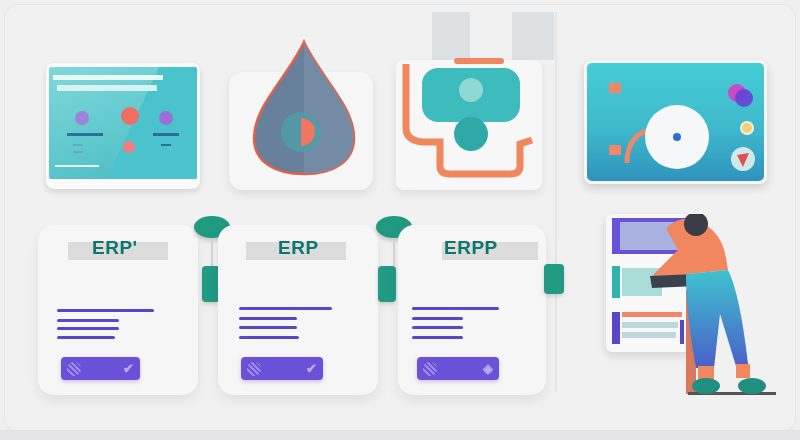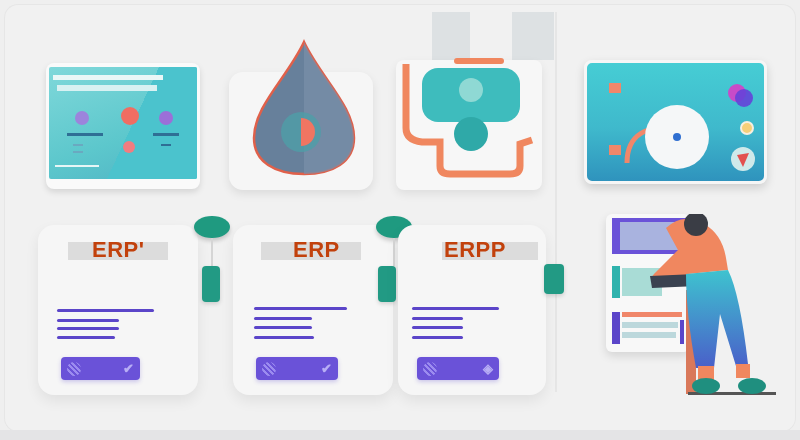--- a/index.html
+++ b/index.html
@@ -14,21 +14,21 @@
   .tile { position: absolute; border-radius: 8px; }
   .tile-dash { left: 46px; top: 63px; width: 154px; height: 126px; background: #fafafa; box-shadow: 0 3px 6px rgba(0,0,0,.12); }
   .tile-dash .screen { position: absolute; left: 3px; top: 4px; width: 148px; height: 112px; background: linear-gradient(160deg, #7fd8da, #5cc7cc 60%, #4fb2c4); overflow: hidden; border-radius: 2px; }
   .tile-drop { left: 229px; top: 72px; width: 144px; height: 118px; background: #f6f6f6; border-radius: 14px; box-shadow: 0 4px 10px rgba(0,0,0,.09); }
   .tile-face { left: 396px; top: 60px; width: 146px; height: 130px; background: #f7f7f7; border-radius: 8px; box-shadow: 0 4px 10px rgba(0,0,0,.08); }
   .tile-gauge { left: 584px; top: 60px; width: 183px; height: 124px; background: linear-gradient(180deg, #46cdd4, #3fb9cc 55%, #2f93bd); border-radius: 8px; border: 3px solid #f6f6f6; box-shadow: 0 4px 10px rgba(0,0,0,.15); overflow: hidden; }
 
   
   .erp-card { position: absolute; top: 225px; width: 160px; height: 170px; background: #f6f6f6; border-radius: 16px; box-shadow: 0 6px 14px rgba(0,0,0,.07); }
   .erp-title-bg { position: absolute; top: 17px; height: 18px; background: #dcdcdc; }
-  .erp-title { position: absolute; top: 12px; font-weight: bold; font-size: 22px; color: #c2410c; letter-spacing: .5px; text-align: center; }
+  .erp-title { position: absolute; top: 12px; font-weight: bold; font-size: 19px; color: #0f766e; letter-spacing: .5px; text-align: center; }
   .erp-line { position: absolute; height: 3px; background: #5b45c9; border-radius: 2px; }
   .erp-btn { position: absolute; height: 23px; background: #6a52d8; border-radius: 4px; box-shadow: 0 2px 4px rgba(80,60,200,.25); display: flex; align-items: center; justify-content: space-between; padding: 0 6px; }
   .erp-btn .globe { width: 14px; height: 14px; border-radius: 50%; background: repeating-linear-gradient(45deg, #9c8cf0 0 2px, #6a52d8 2px 4px); }
   .erp-btn .check { color: #b8aef5; font-size: 13px; font-weight: bold; }
   .connector-dot { position: absolute; width: 36px; height: 22px; background: #1f9a80; border-radius: 50%; box-shadow: 0 3px 4px rgba(0,0,0,.18); }
   .connector-tab { position: absolute; width: 18px; height: 36px; background: #229a84; border-radius: 4px; box-shadow: 0 2px 4px rgba(0,0,0,.15); }
   .connector-line { position: absolute; width: 2px; background: #d5d5d5; }
 
   
   .board { position: absolute; left: 606px; top: 214px; width: 84px; height: 138px; background: #f8f8f8; border-radius: 6px; box-shadow: 0 4px 10px rgba(0,0,0,.12); }
@@ -102,21 +102,21 @@
   <div class="erp-line" style="left:19px;top:111px;width:58px;"></div>
   <div class="erp-btn" style="left:23px;top:132px;width:79px;">
     <span class="globe"></span>
     <span class="check">✔</span>
   </div>
 </div>
 <div class="connector-dot" style="left:194px;top:216px;"></div>
 <div class="connector-line" style="left:211px;top:238px;height:28px;"></div>
 <div class="connector-tab" style="left:202px;top:266px;"></div>
 
-<div class="erp-card" style="left:233px;">
+<div class="erp-card" style="left:218px;">
   <div class="erp-title-bg" style="left:28px;width:100px;"></div>
   <div class="erp-title" style="left:60px;">ERP</div>
   <div class="erp-line" style="left:21px;top:82px;width:93px;"></div>
   <div class="erp-line" style="left:21px;top:92px;width:58px;"></div>
   <div class="erp-line" style="left:21px;top:101px;width:58px;"></div>
   <div class="erp-line" style="left:21px;top:111px;width:60px;"></div>
   <div class="erp-btn" style="left:23px;top:132px;width:82px;">
     <span class="globe"></span>
     <span class="check">✔</span>
   </div>

